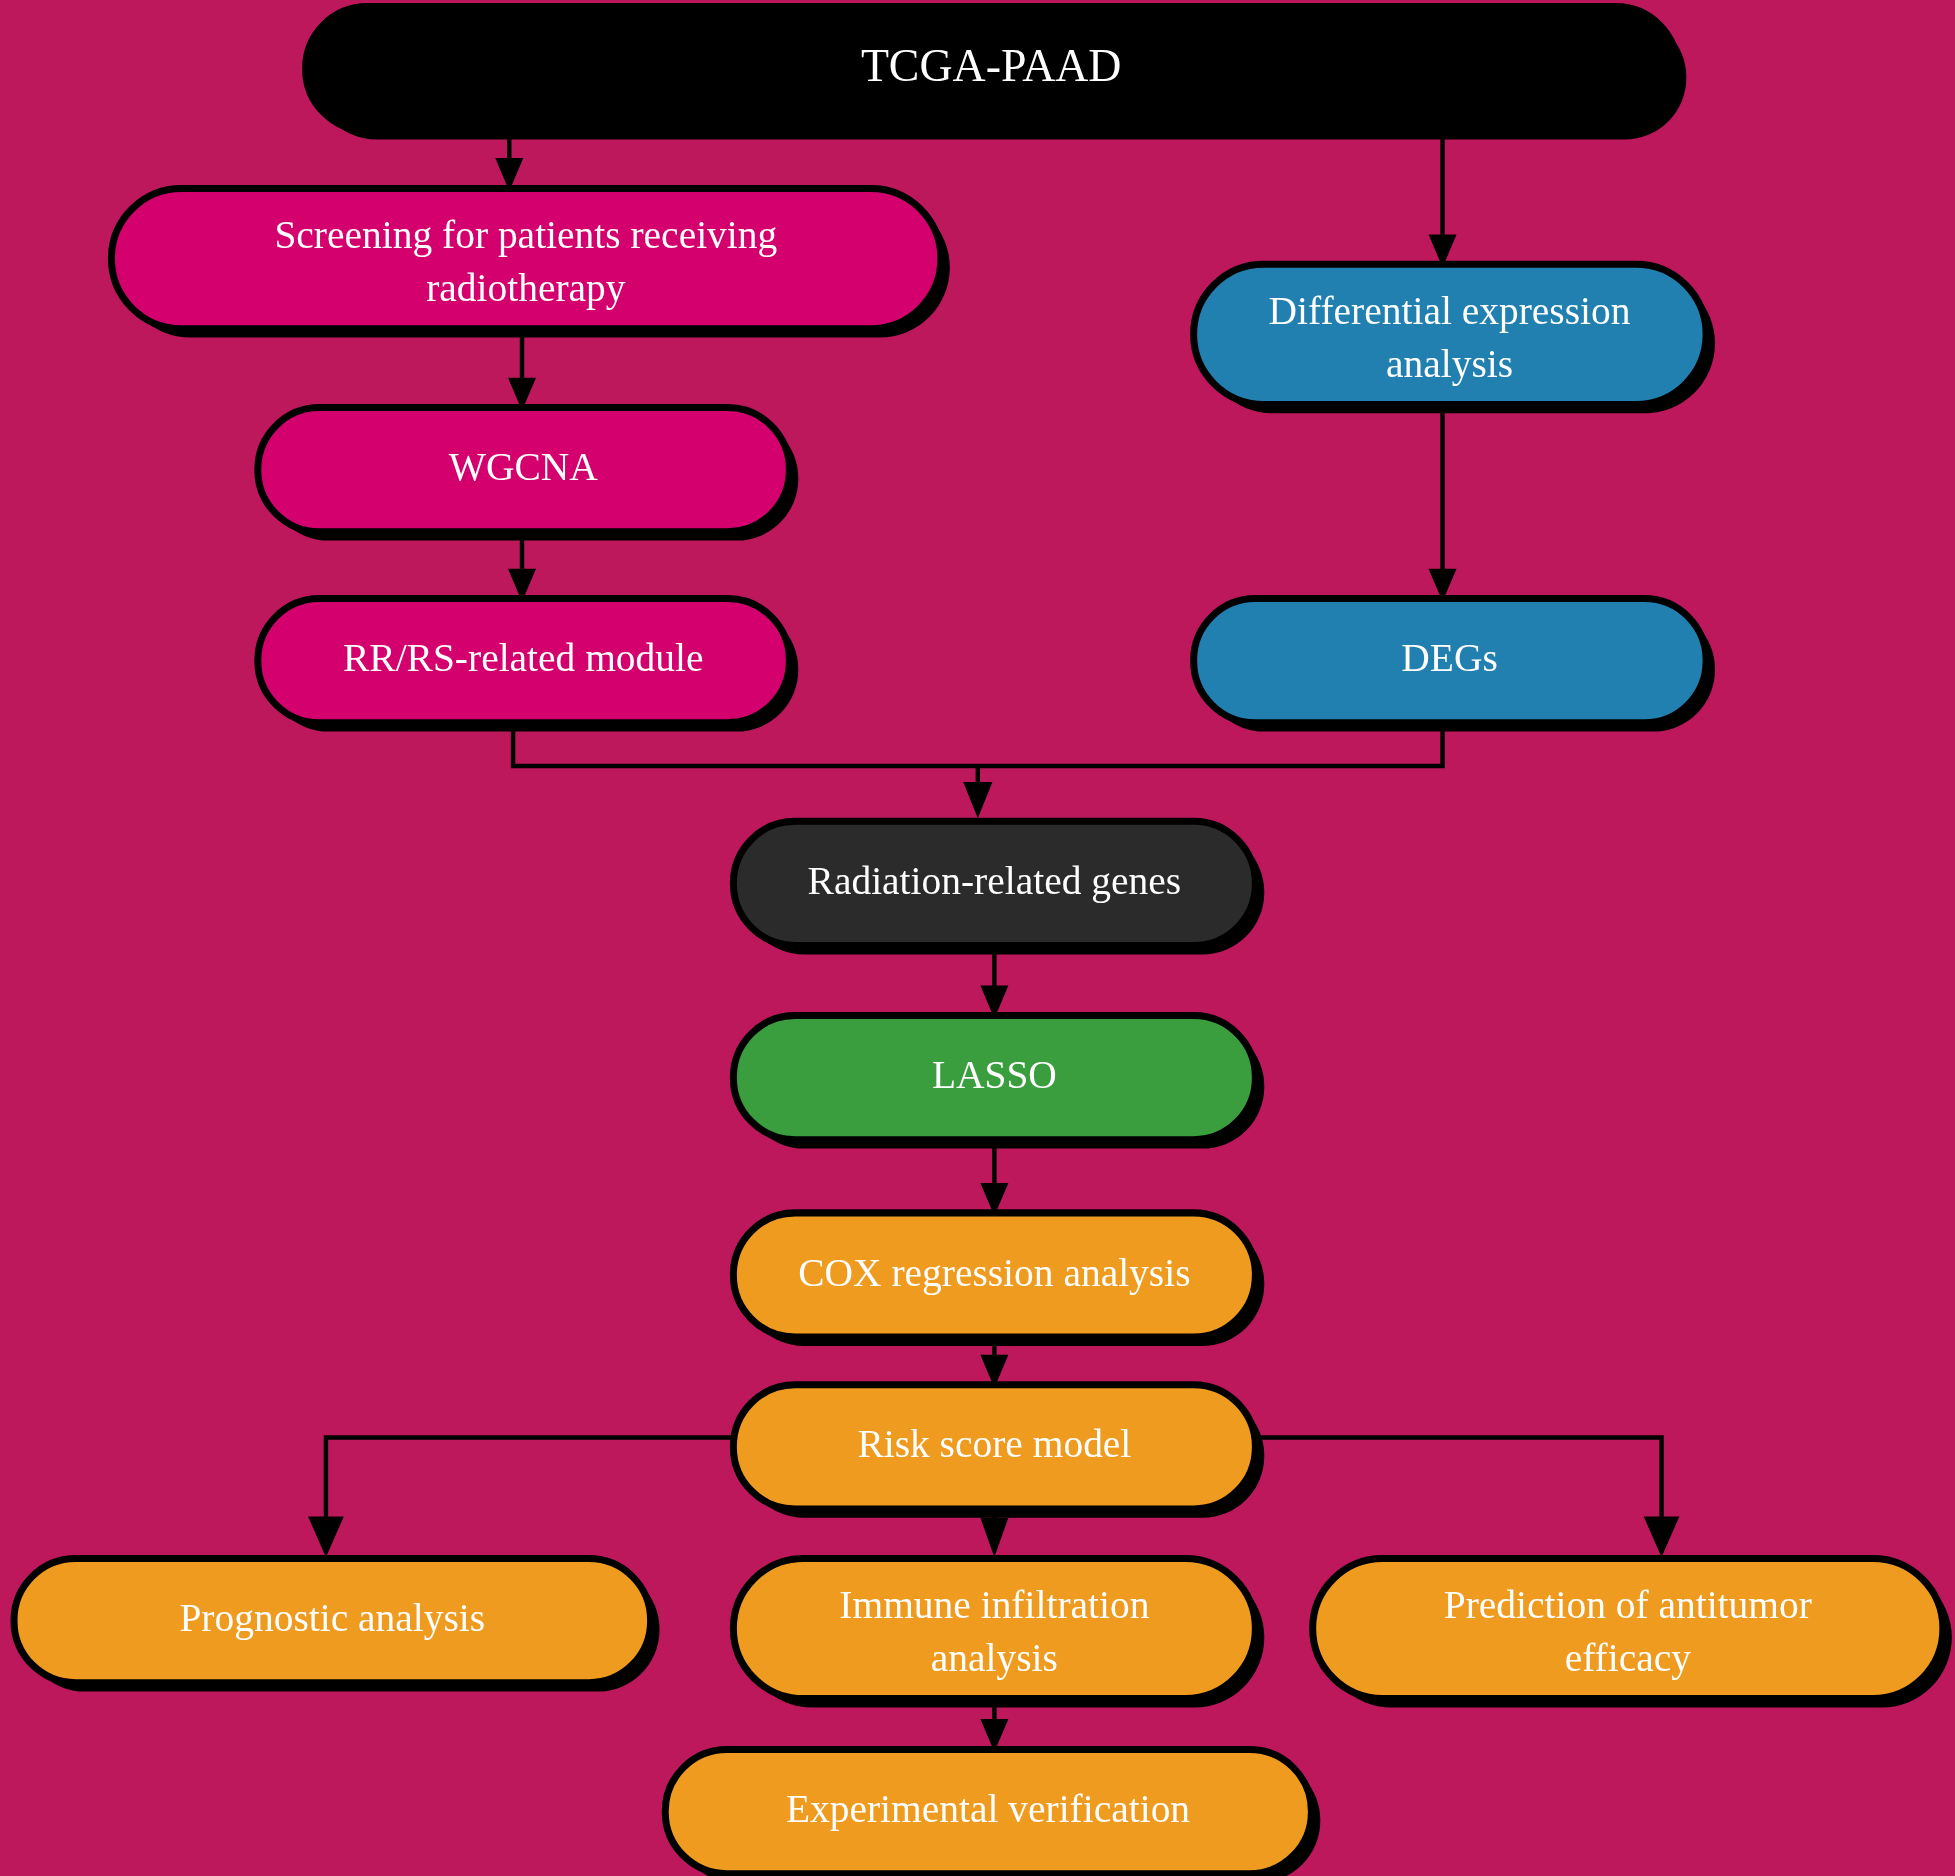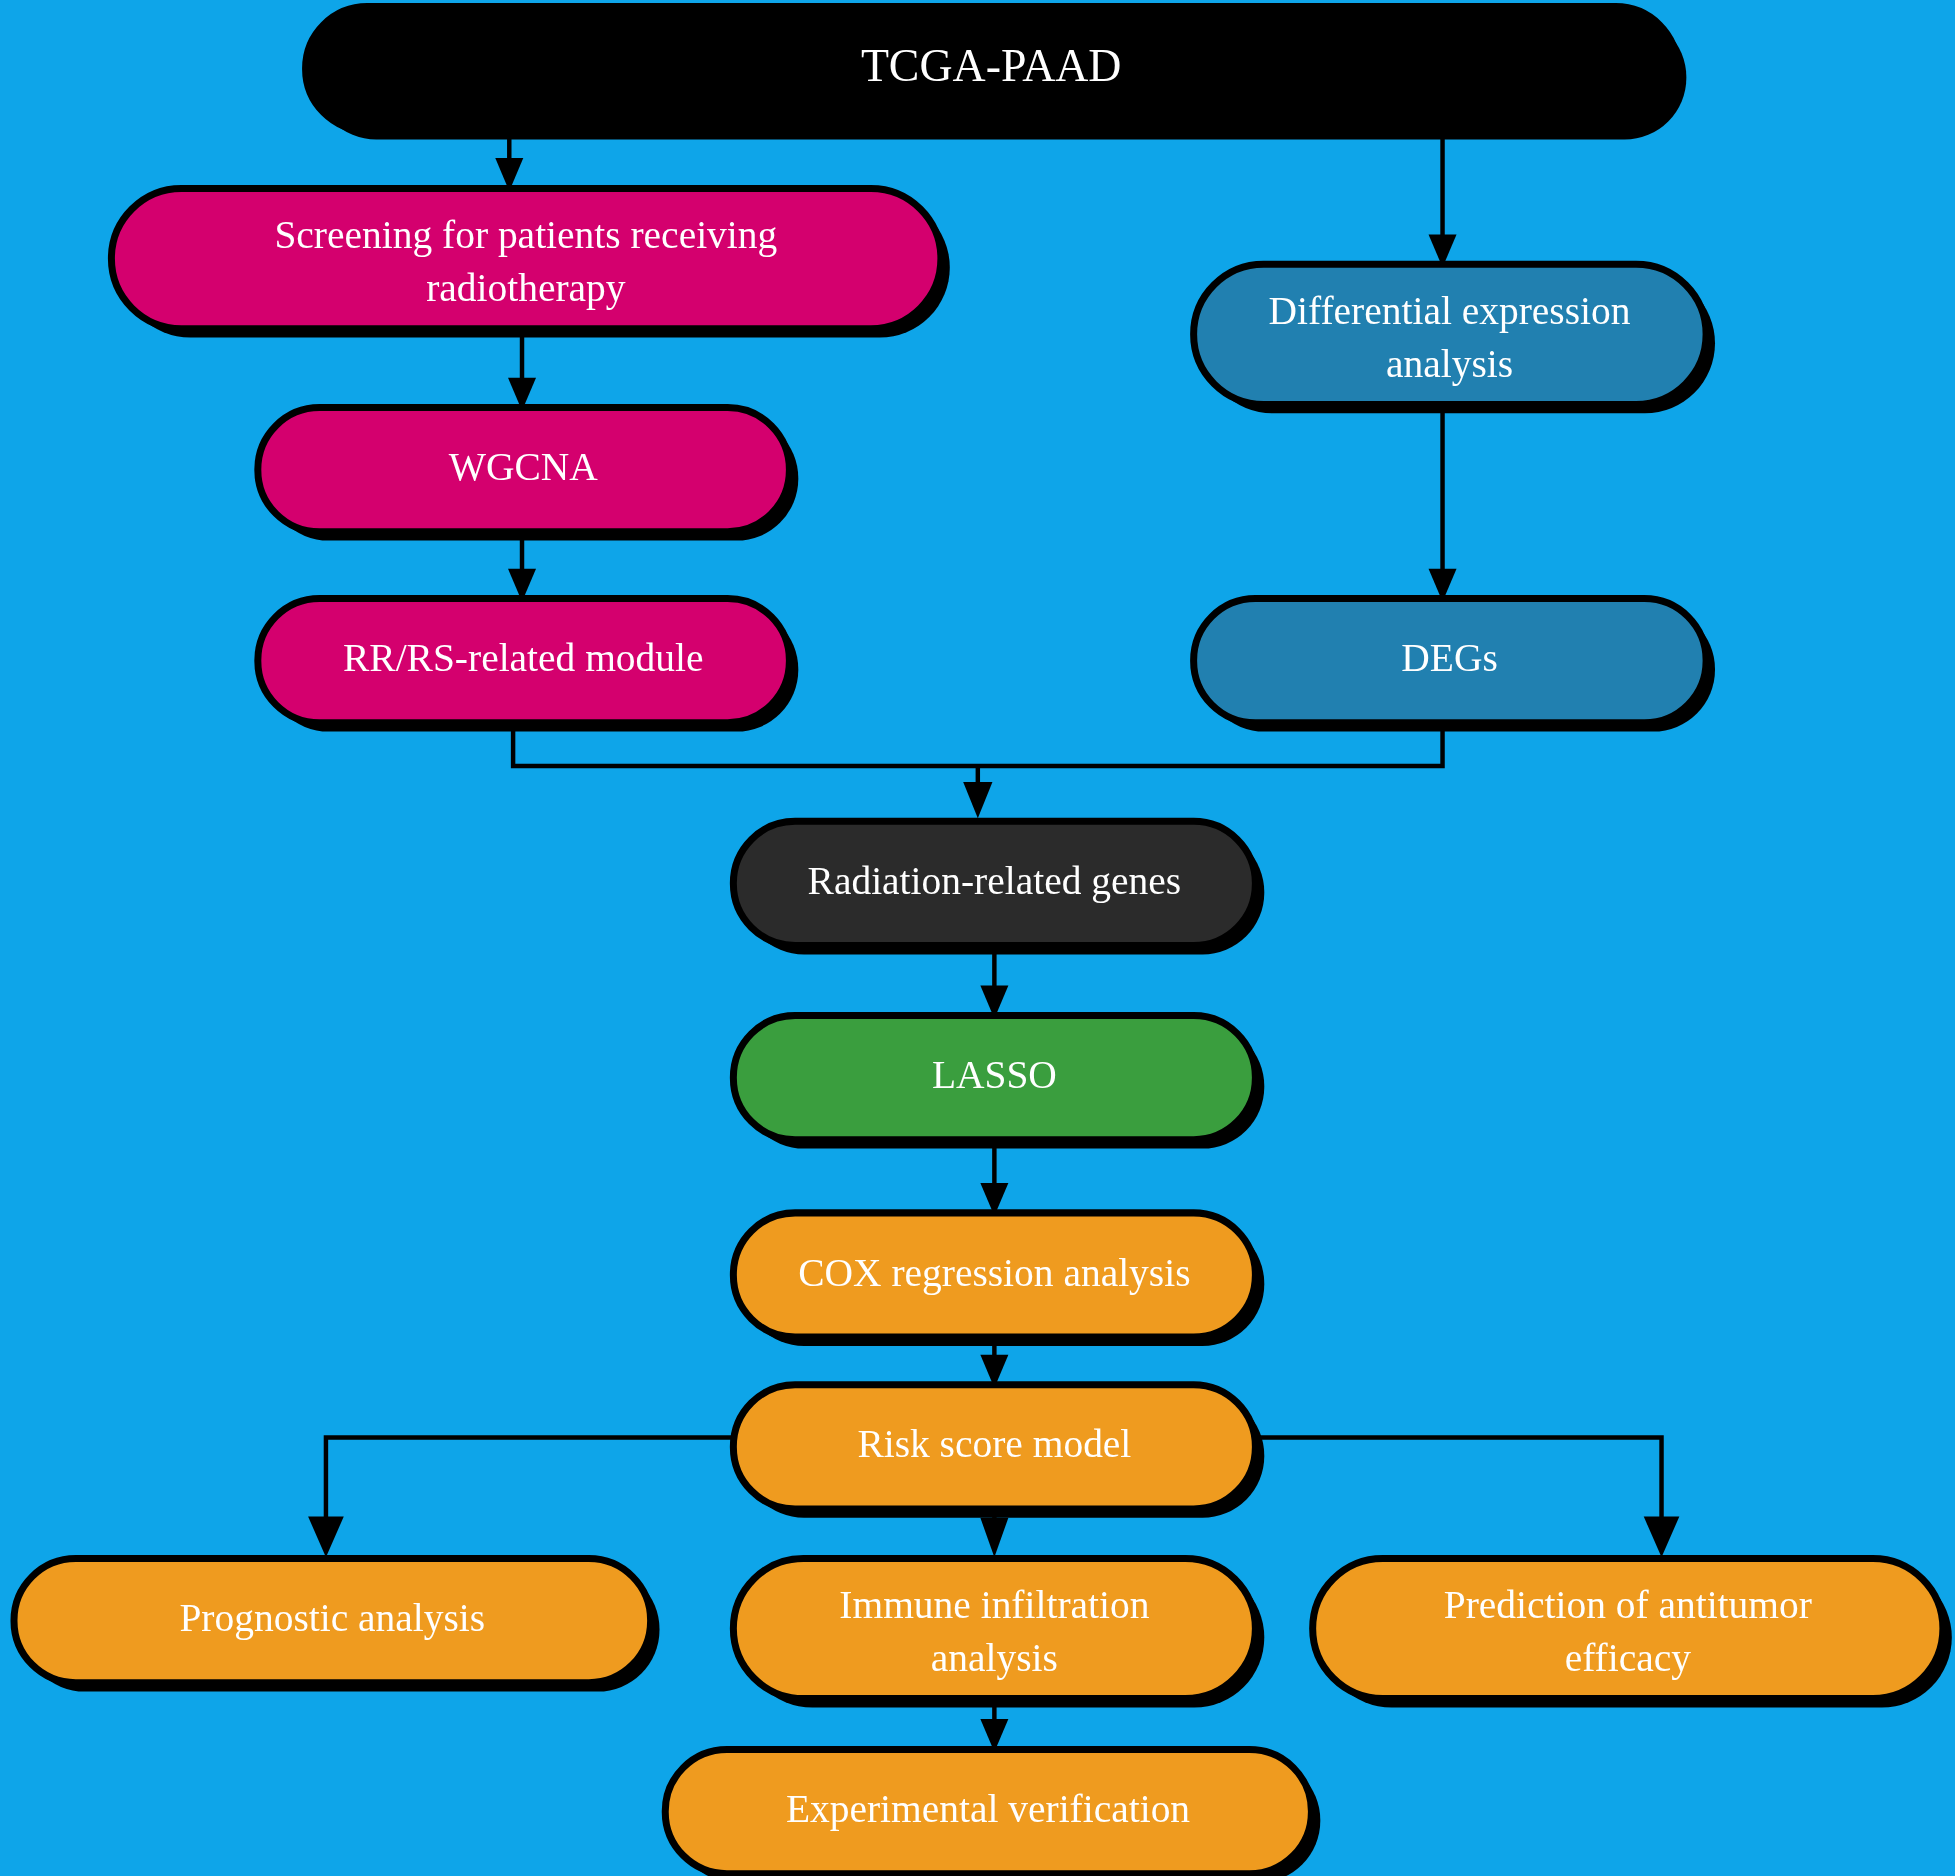--- a/index.html
+++ b/index.html
@@ -4,21 +4,21 @@
 <style>
   html, body {
     margin: 0;
     padding: 0;
     background: #ffffff;
   }
   #canvas {
     position: relative;
     width: 1955px;
     height: 1877px;
-    background: #0ea5e9;
+    background: #be185d;
     overflow: hidden;
   }
   #flow-svg {
     position: absolute;
     left: 0;
     top: 0;
     width: 1955px;
     height: 1877px;
   }
   .node-label {

